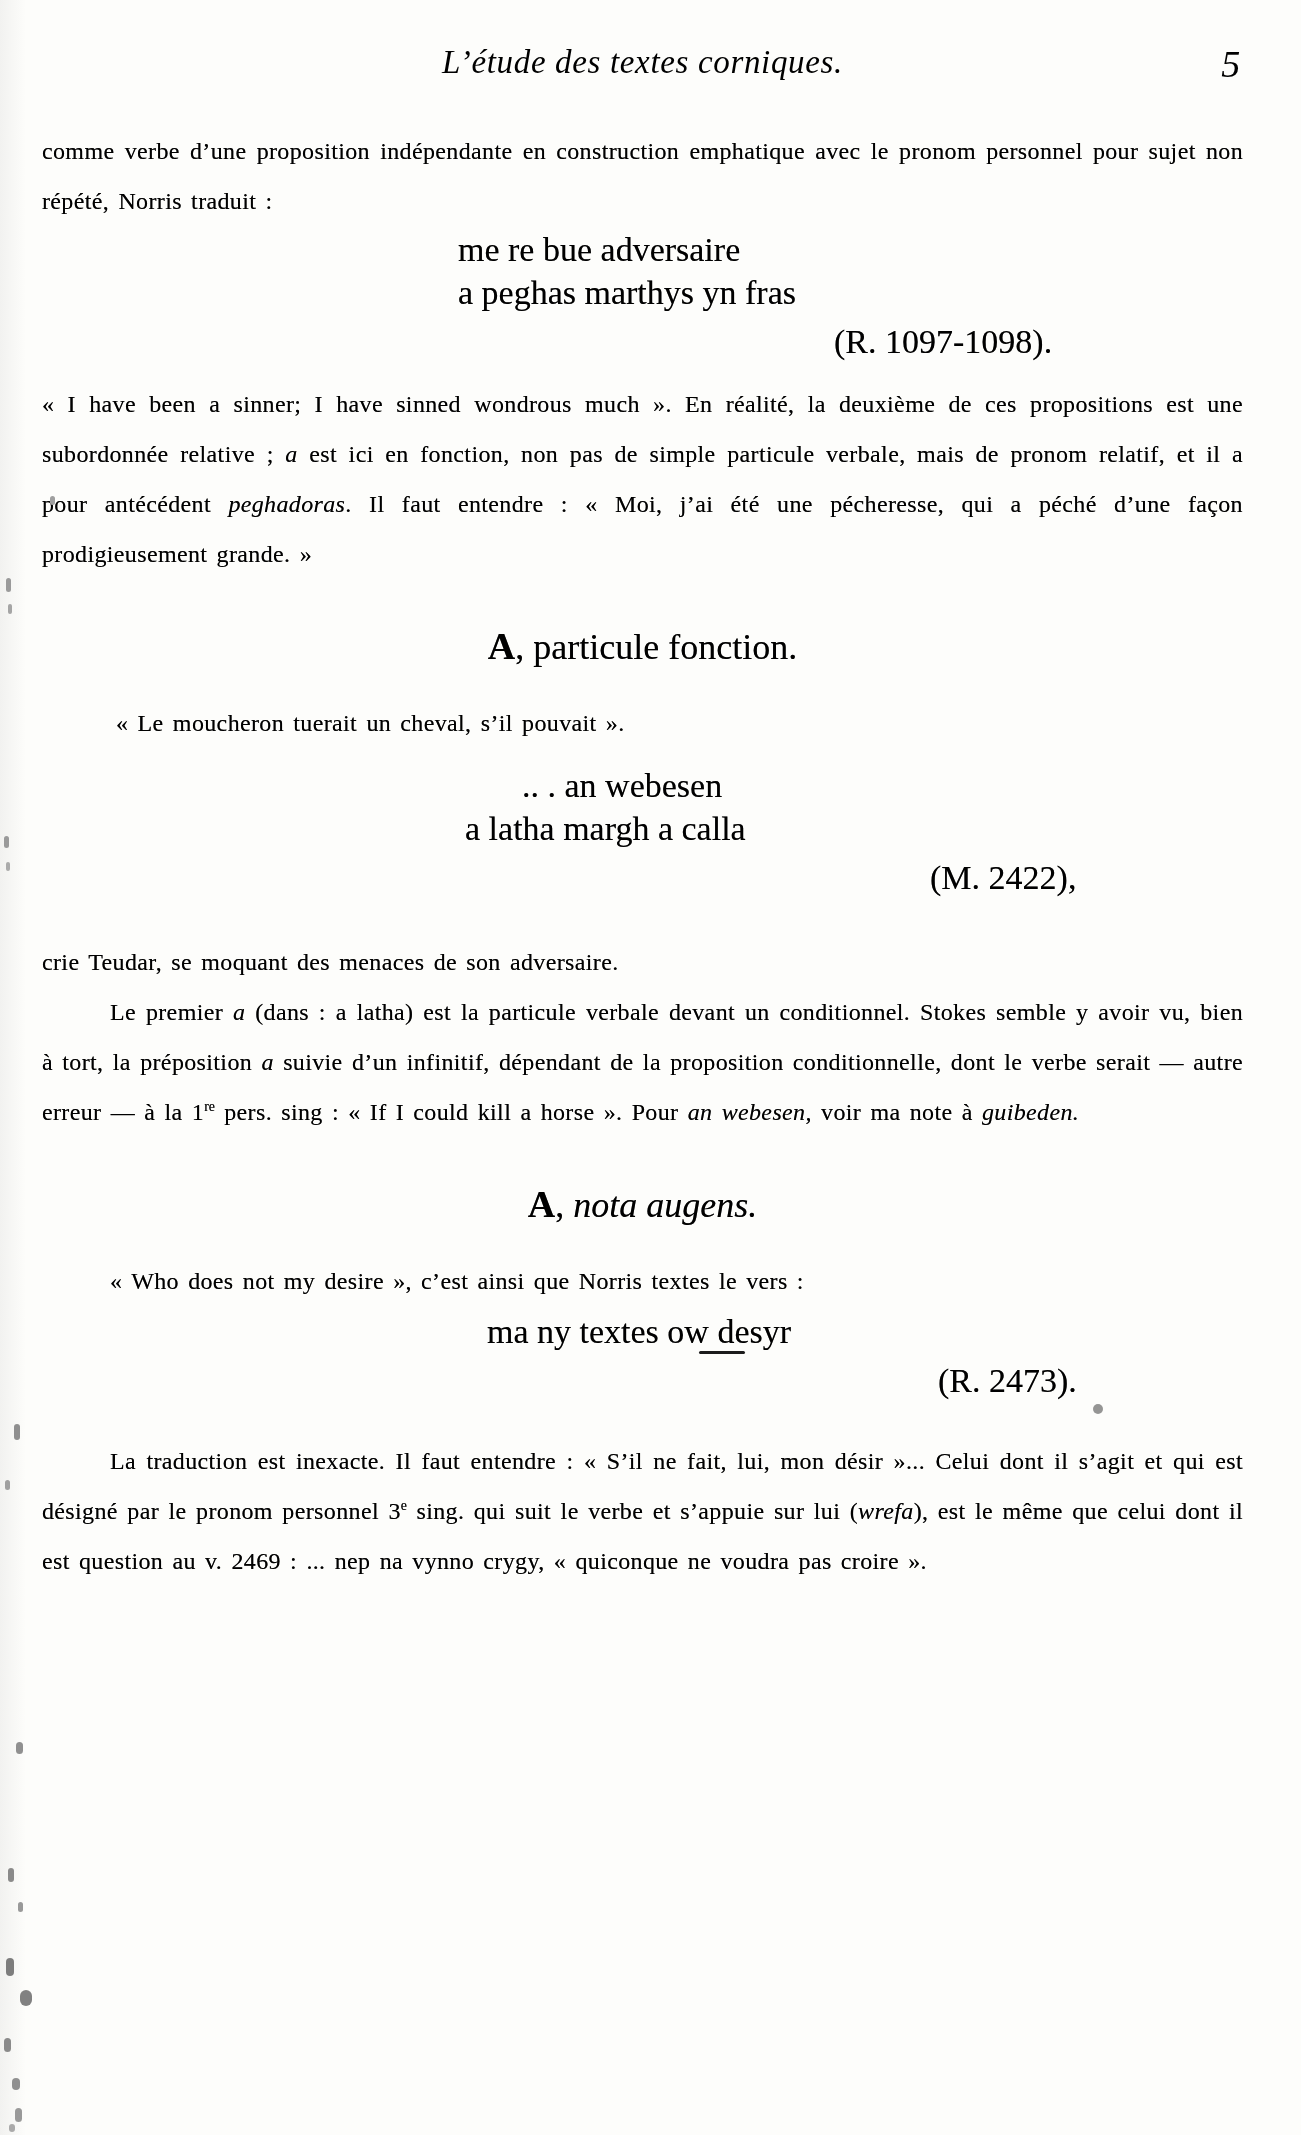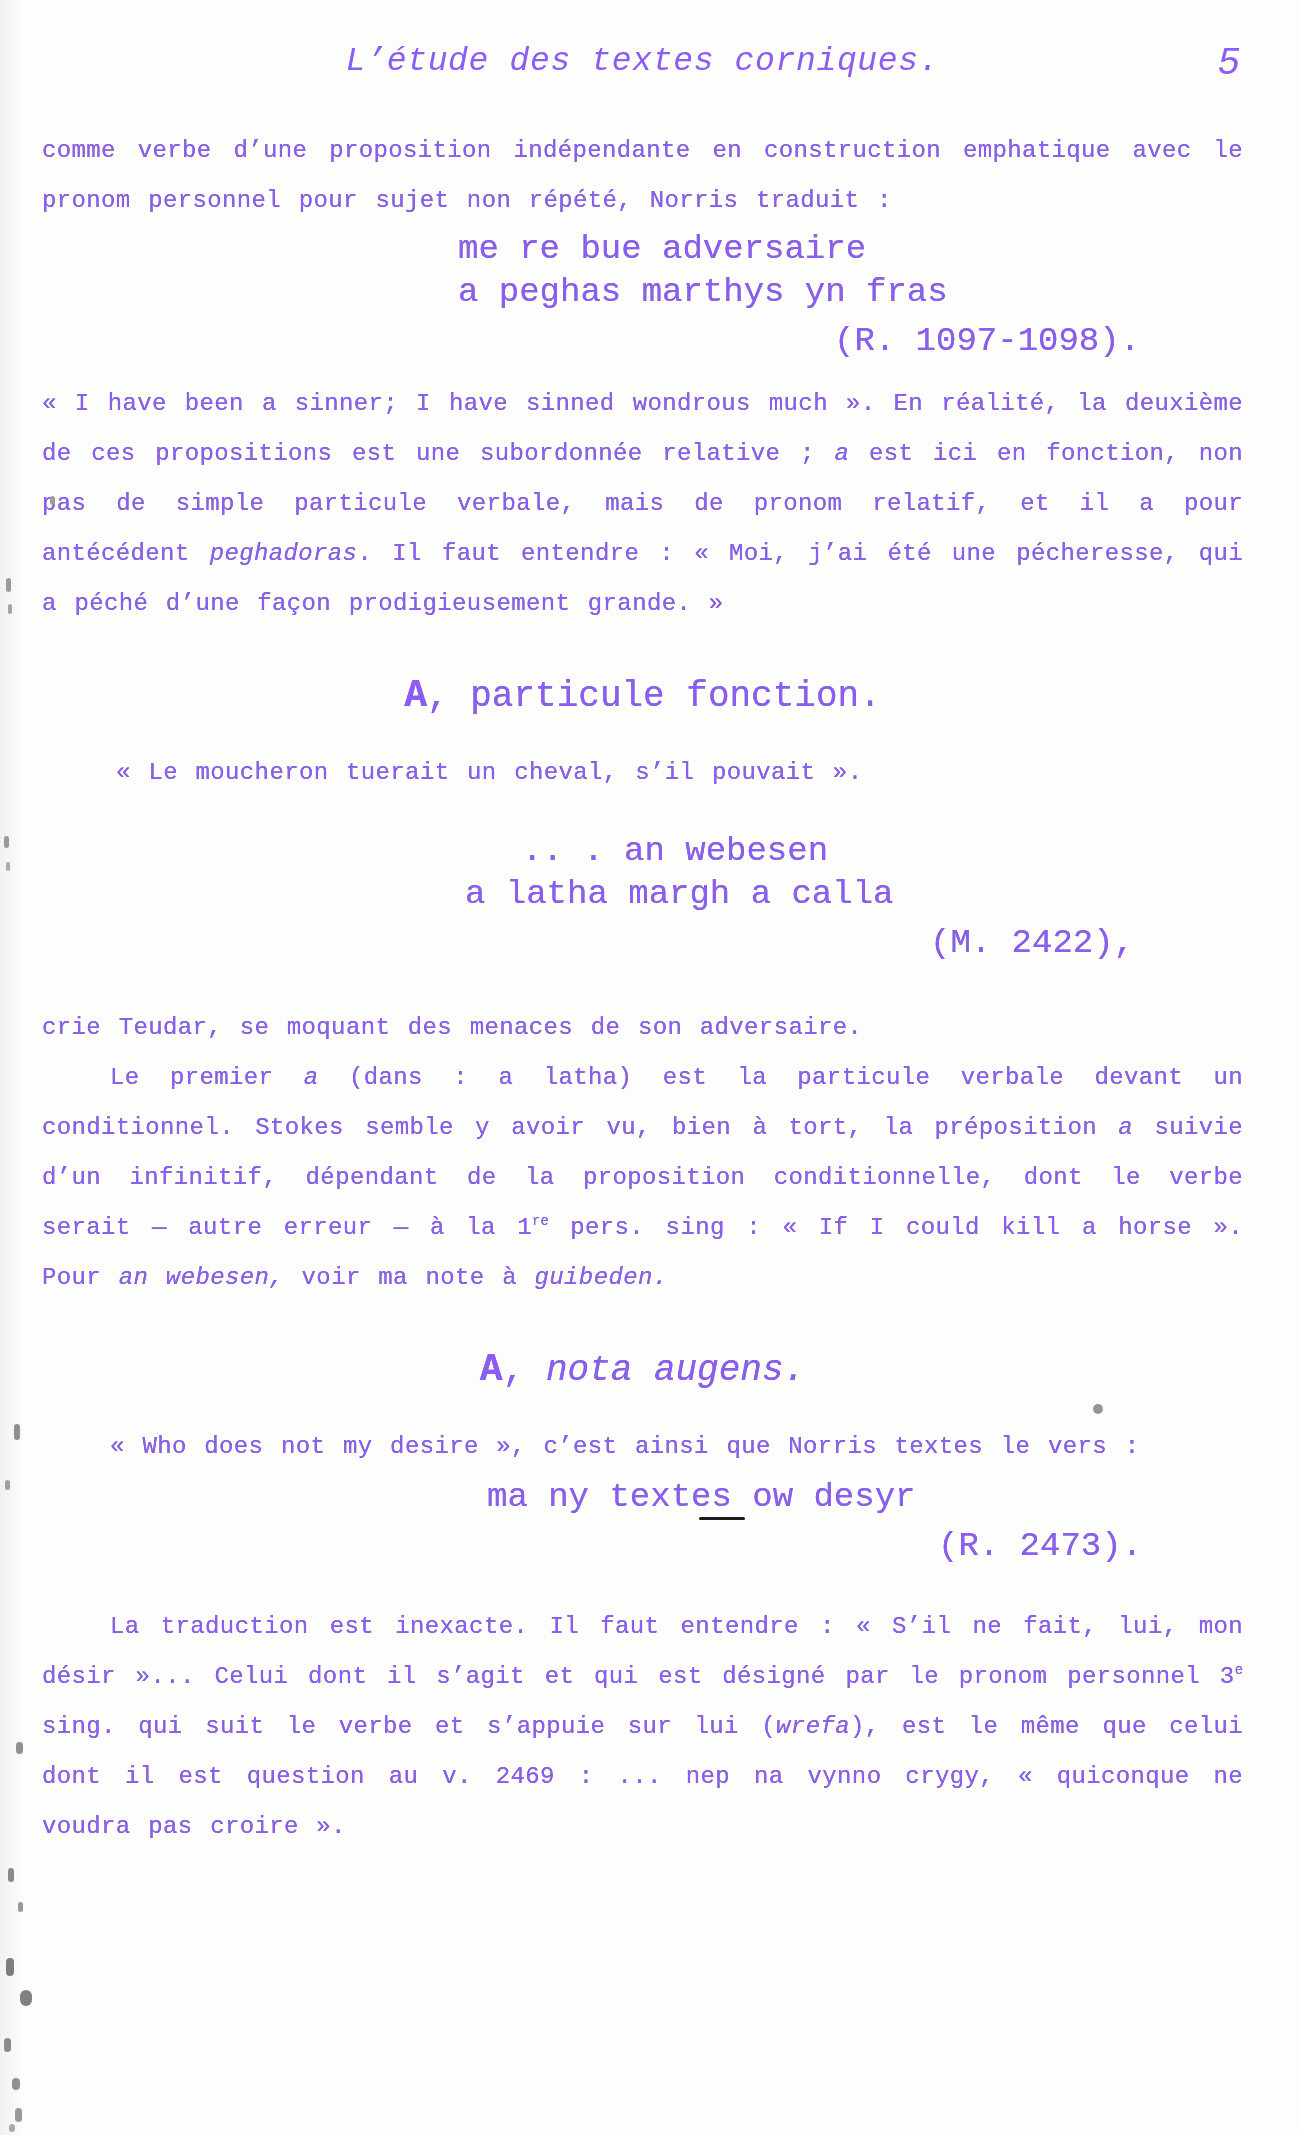--- a/index.html
+++ b/index.html
@@ -1,21 +1,21 @@
 <!DOCTYPE html>
 <html><head>
 <meta charset="utf-8">
 <style>
   html,body{margin:0;padding:0;background:#fdfdfb;}
   .page{
     position:relative;
     width:1301px;height:2135px;
     background:#fdfdfb;
-    color:#8b5cf6;
-    font-family:Liberation Mono, monospace;
+    color:#000000;
+    font-family:Liberation Serif, serif;
     overflow:hidden;
   }
   .page::before{ 
     content:"";position:absolute;left:0;top:0;width:26px;height:100%;
     background:linear-gradient(to right, rgba(60,60,60,0.06), rgba(0,0,0,0));
     pointer-events:none;
   }
   .content{padding:40px 58px 0 42px;}
   .running-header{
     position:relative;text-align:center;
@@ -36,21 +36,21 @@
   .section-heading{
     text-align:center;font-size:36px;line-height:46px;font-weight:normal;
     margin:44px 0 28px 0;
     text-shadow:0 0 0.5px rgba(0,0,0,0.55);
   }
   .verse{font-size:34px;line-height:43px;text-shadow:0 0 0.4px rgba(0,0,0,0.5);}
   .verse .vline{white-space:pre;}
   .verse-1{margin:2px 0 16px 0;}
   .verse-1 .vlines{margin-left:416px;}
   .verse-1 .vref{margin-left:792px;}
-  .verse-2{margin:32px 0 38px 0;}
+  .verse-2{margin:16px 0 38px 0;}
   .verse-2 .vlines{margin-left:423px;}
   .verse-2 .vline:first-child{padding-left:57px;}
   .verse-2 .vref{margin-left:888px;}
   .verse-3{margin:4px 0 34px 0;}
   .verse-3 .vlines{margin-left:445px;}
   .verse-3 .vref{margin-left:896px;}
   .vref{margin-top:6px;font-size:34px;}
   .verse-3 .vline{position:relative;display:inline-block;}
   .verse-3 .vline::after{ 
     content:"";position:absolute;left:212px;bottom:-1px;width:46px;height:3px;

